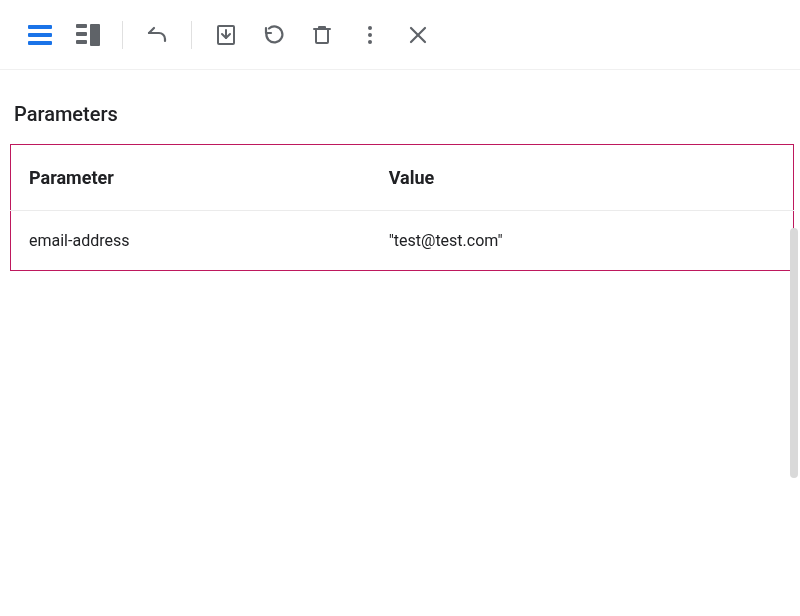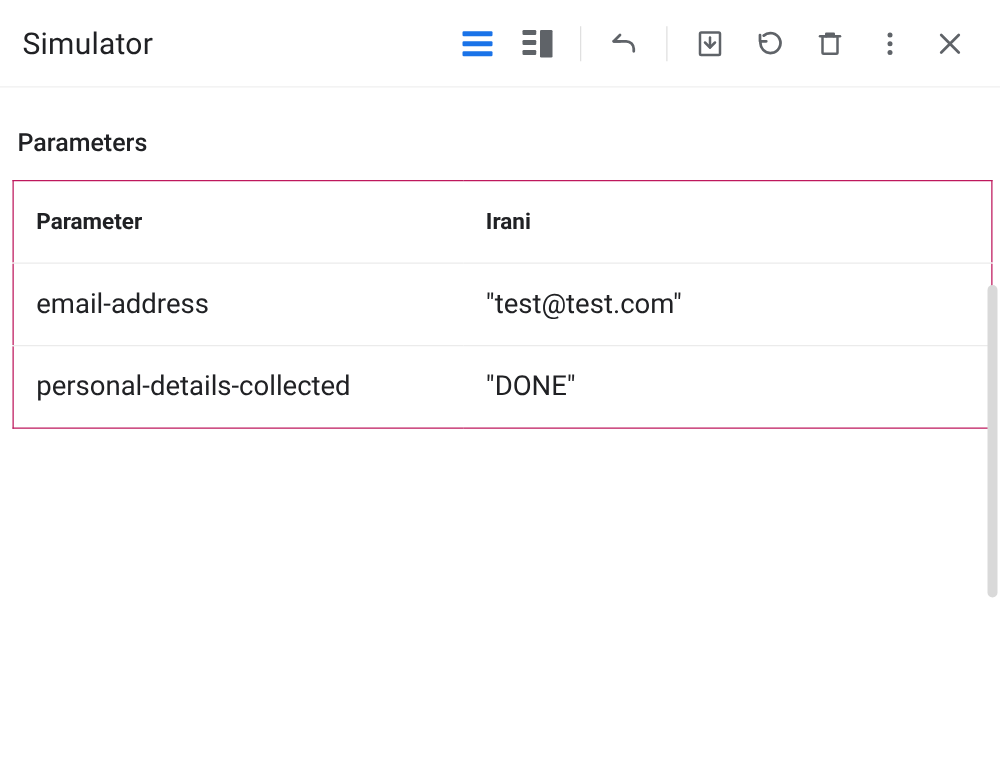--- a/index.html
+++ b/index.html
@@ -62,21 +62,21 @@
     }
     .params-table {
       border: 1px solid #be185d;
       border-collapse: collapse;
       width: 100%;
       table-layout: fixed;
     }
     .params-table th, .params-table td {
       text-align: left;
       padding: 20px 18px;
-      font-size: 22px;
+      font-size: 16px;
       border-bottom: 1px solid #ebebeb;
       font-weight: 400;
       color: #202124;
     }
     .params-table th {
       font-weight: 700;
       font-size: 18px;
       padding: 22px 18px;
     }
     .params-table tr:last-child td { border-bottom: none; }
@@ -125,21 +125,20 @@
     .list-detail .block {
       width: 10px;
       background: #5f6368;
       border-radius: 1px;
     }
   </style>
 </head>
 <body>
 
 <div class="header">
-  <div class="header-title">Simulator</div>
   <div class="toolbar">
     <div class="icon-btn">
       <span class="hlines blue">
           <span></span>
           <span></span>
           <span></span>
         </span>
     </div>
     <div class="icon-btn">
       <span class="list-detail">
@@ -194,28 +193,24 @@
     </div>
   </div>
 </div>
 
 <div class="content">
   <div class="section-title">Parameters</div>
   <table class="params-table">
     <thead>
       <tr>
         <th class="col-param">Parameter</th>
-        <th class="col-value">Irani</th>
+        <th class="col-value">Value</th>
       </tr>
     </thead>
     <tbody>
       <tr>
         <td>email-address</td>
         <td>"test@test.com"</td>
       </tr>
-      <tr>
-        <td>personal-details-collected</td>
-        <td>"DONE"</td>
-      </tr>
     </tbody>
   </table>
   <div class="scrollbar-track"></div>
 </div>
 
 </body></html>

